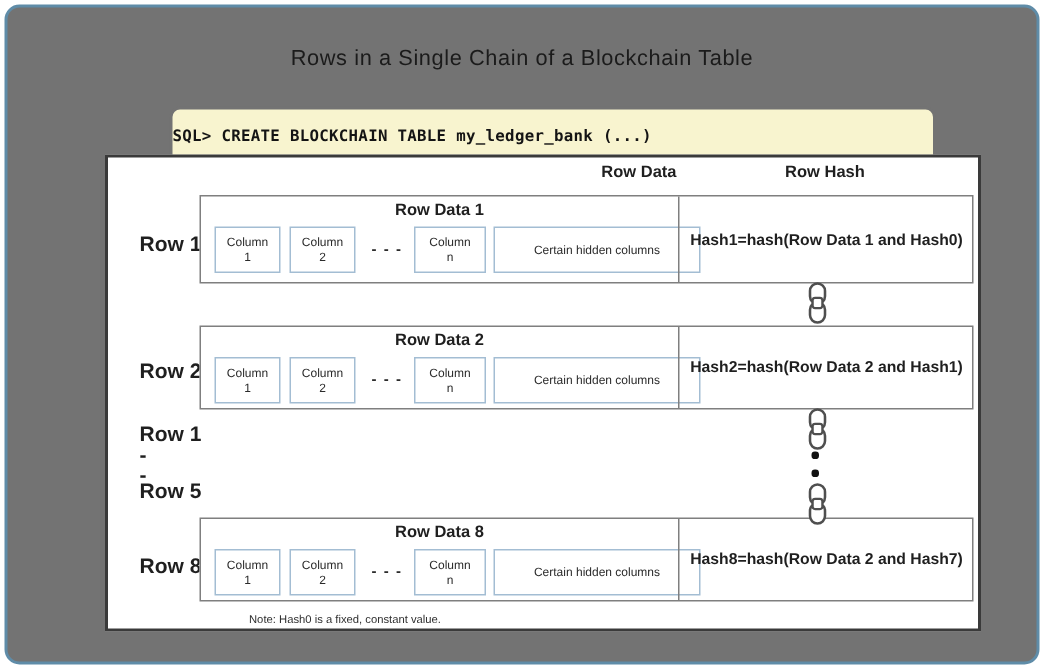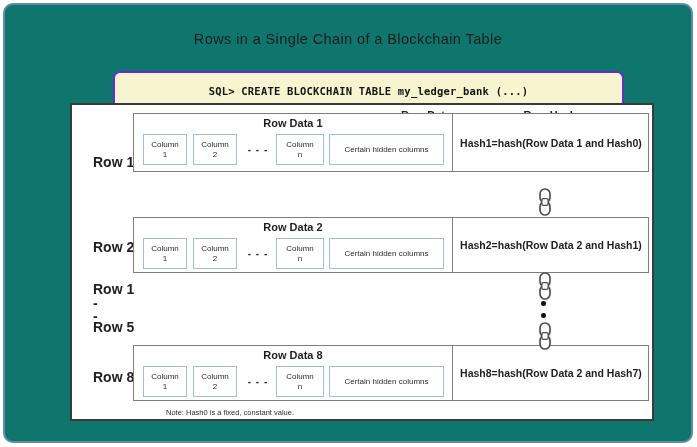--- a/index.html
+++ b/index.html
@@ -1,67 +1,67 @@
 <!DOCTYPE html>
 <html><head>
 <meta charset="utf-8">
 <style>
   * { box-sizing: border-box; margin: 0; padding: 0; }
   html, body { width: 697px; height: 447px; background: #ffffff; font-family: "Liberation Sans", sans-serif; }
   body { position: relative; overflow: hidden; }
 
   .frame {
     position: absolute; left: 3px; top: 3px; width: 690px; height: 440px;
-    background: #0f766e; border: 2px solid #5f8ca8; border-radius: 10px;
+    background: #737373; border: 2px solid #5f8ca8; border-radius: 10px;
   }
 
   .page-title {
     position: absolute; left: 0; top: 26px; width: 100%;
     text-align: center; font-size: 14.5px; letter-spacing: 0.4px; color: #1b1b1b;
   }
 
   .sql-box {
     position: absolute; left: 108px; top: 66px; width: 511px; height: 39px;
-    background: #f8f4cf; border: 2px solid #6d28d9; border-radius: 7px;
-    display: flex; align-items: center; justify-content: center;
+    background: #f8f4cf; border: 2px solid #737373; border-radius: 7px;
+    display: flex; align-items: center; justify-content: flex-start;
     font-family: "DejaVu Sans Mono", monospace; font-weight: bold;
     font-size: 10.5px; color: #141414; letter-spacing: 0.2px;
   }
 
   .main-box {
     position: absolute; left: 65px; top: 98px; width: 584px; height: 318px;
     background: #ffffff; border: 2px solid #3a3a3a;
   }
 
   .col-header { position: absolute; top: 4px; font-size: 11px; font-weight: 600; color: #1f1f1f; text-align: center; }
   .col-header.data { left: 61px; width: 318px; text-align: right; }
   .col-header.hash { left: 379px; width: 198px; }
 
   .band {
     position: absolute; left: 61px; width: 516px;
     background: #ffffff; border: 1px solid #7f7f7f;
   }
-  .band-1 { top: 8px; height: 59px; padding-left: 15px; }
+  .band-1 { top: 25px; height: 59px; padding-left: 15px; }
   .band-2 { top: 112px; height: 56px; text-decoration: underline; }
   .band-8 { top: 240px; height: 56px; }
 
   .band-title {
     position: absolute; left: 0; top: 3px; width: 318px;
     text-align: center; font-size: 11px; font-weight: 600; color: #1f1f1f;
   }
   .cell {
     position: absolute; top: 20px; height: 31px;
     border: 1px solid #a3bdd3; background: #ffffff;
     display: flex; flex-direction: column; align-items: center; justify-content: center;
     font-size: 8px; line-height: 1.25; color: #2b2b2b; text-align: center;
   }
   .cell-col1 { left: 9px;   width: 44px; }
   .cell-col2 { left: 59px;  width: 44px; }
   .cell-coln { left: 142px; width: 48px; }
-  .cell-hidden { left: 195px; width: 115px; font-size: 8px; }
+  .cell-hidden { left: 195px; width: 138px; font-size: 8px; }
   .cell-ellipsis {
     position: absolute; left: 108px; top: 20px; width: 32px; height: 31px;
     display: flex; align-items: center; justify-content: center;
     font-size: 10px; font-weight: bold; letter-spacing: 1px; color: #2b2b2b;
   }
   .band-divider { position: absolute; left: 318px; top: 0; bottom: 0; width: 1px; background: #7f7f7f; }
   .hash-text {
     position: absolute; left: 319px; top: 0; width: 196px; height: 100%;
     display: flex; align-items: center; justify-content: center;
     font-size: 10.5px; font-weight: 600; color: #1f1f1f; white-space: nowrap;

